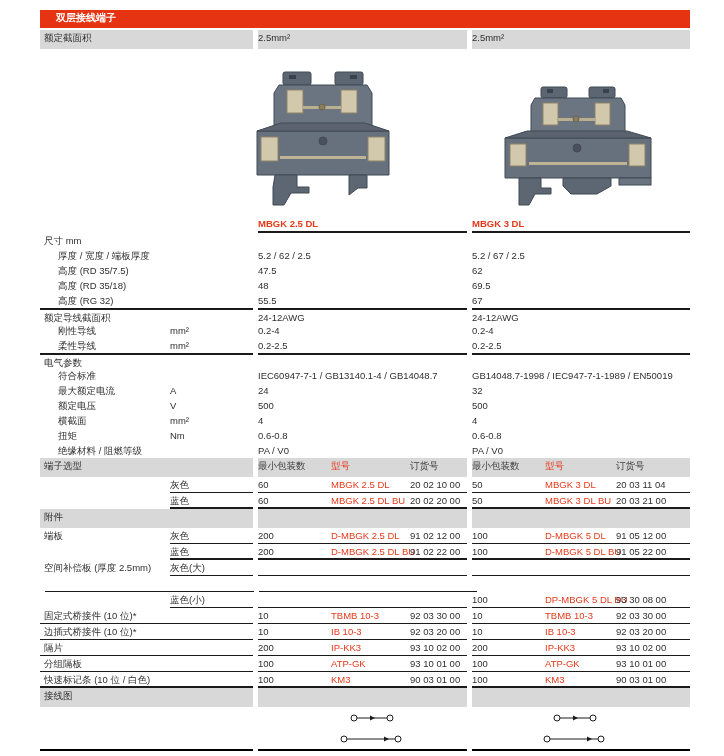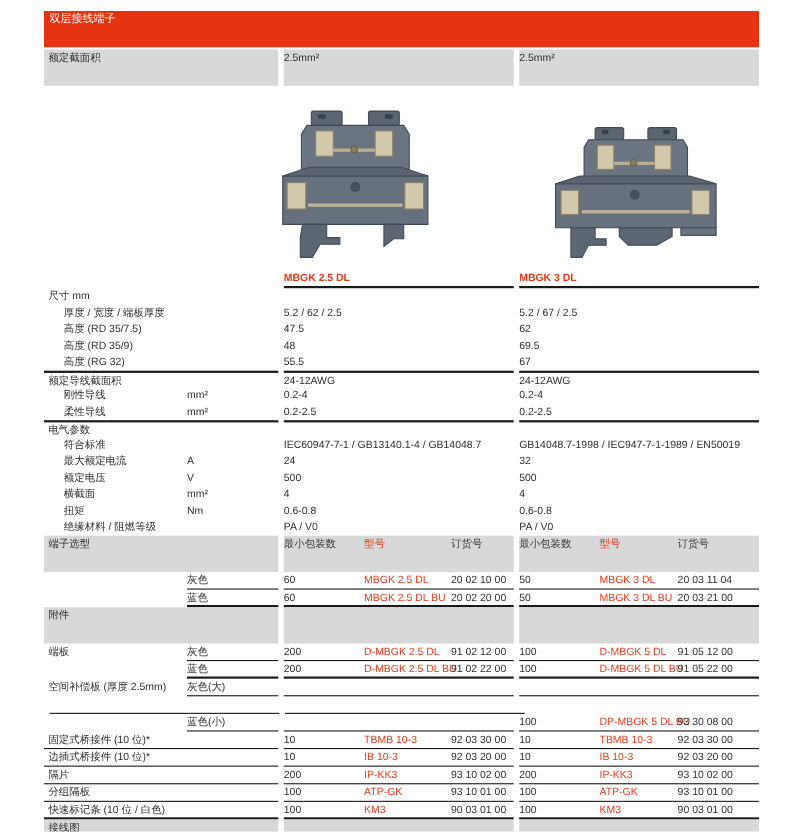--- a/index.html
+++ b/index.html
@@ -1,29 +1,29 @@
 <!DOCTYPE html>
 <html><head>
 <meta charset="utf-8">
 <style>
   :root{ --red:#e5391a; --bar:#e63312; --band:#d8d8d8; --ink:#2f2f2f; --line:#1a1a1a; }
   *{box-sizing:border-box; margin:0; padding:0;}
   html,body{width:724px;height:756px;background:#fff;overflow:hidden;}
   body{font-family:"Liberation Sans","DejaVu Sans",sans-serif;font-size:9.5px;color:var(--ink);position:relative;}
   .sheet{position:absolute;left:40px;top:10px;width:650px;}
-  .bar{height:33px;line-height:15px;background:var(--bar);color:#fff;font-weight:normal;font-size:10px;padding-left:5px;margin-bottom:2px;}
+  .bar{height:18px;line-height:15px;background:var(--bar);color:#fff;font-weight:bold;font-size:10px;padding-left:16px;margin-bottom:2px;}
   .row{display:flex;align-items:stretch;}
   .cl{width:213px;display:flex;}
   .g{width:5px;}
   .c2{width:209px;}
   .c3{width:218px;}
   .lab{flex:1;padding-left:4px;white-space:nowrap;overflow:hidden;}
   .ind{padding-left:18px;}
   .sub{width:83px;white-space:nowrap;}
-  .h16{height:33px;line-height:16px;}
+  .h16{height:19px;line-height:16px;}
   .h15{height:15px;line-height:15px;justify-content:center;}
   .band .cl,.band .c2,.band .c3{background:var(--band);}
   .bold{font-weight:normal;}
   .pv{white-space:nowrap;overflow:hidden;}
   .images{position:relative;height:168px;}
   .img1{position:absolute;left:213px;top:20px;}
   .img2{position:absolute;left:463px;top:36px;}
   .prodhdr{height:16px;line-height:14px;}
   .prodhdr .c2,.prodhdr .c3{color:var(--red);font-weight:bold;border-bottom:2px solid var(--line);}
   .sech{height:15px;line-height:15px;}
@@ -144,21 +144,21 @@
           <span class="sub"></span>
         </div>
     <div class="g"></div>
     <div class="c2 pv">47.5</div>
     <div class="g"></div>
     <div class="c3 pv">62</div>
   </div>
 
   <div class="row spec h15">
     <div class="cl">
-          <span class="lab ind">高度 (RD 35/9)</span>
+          <span class="lab ind">高度 (RD 35/18)</span>
           <span class="sub"></span>
         </div>
     <div class="g"></div>
     <div class="c2 pv">48</div>
     <div class="g"></div>
     <div class="c3 pv">69.5</div>
   </div>
 
   <div class="row spec h15">
     <div class="cl">

